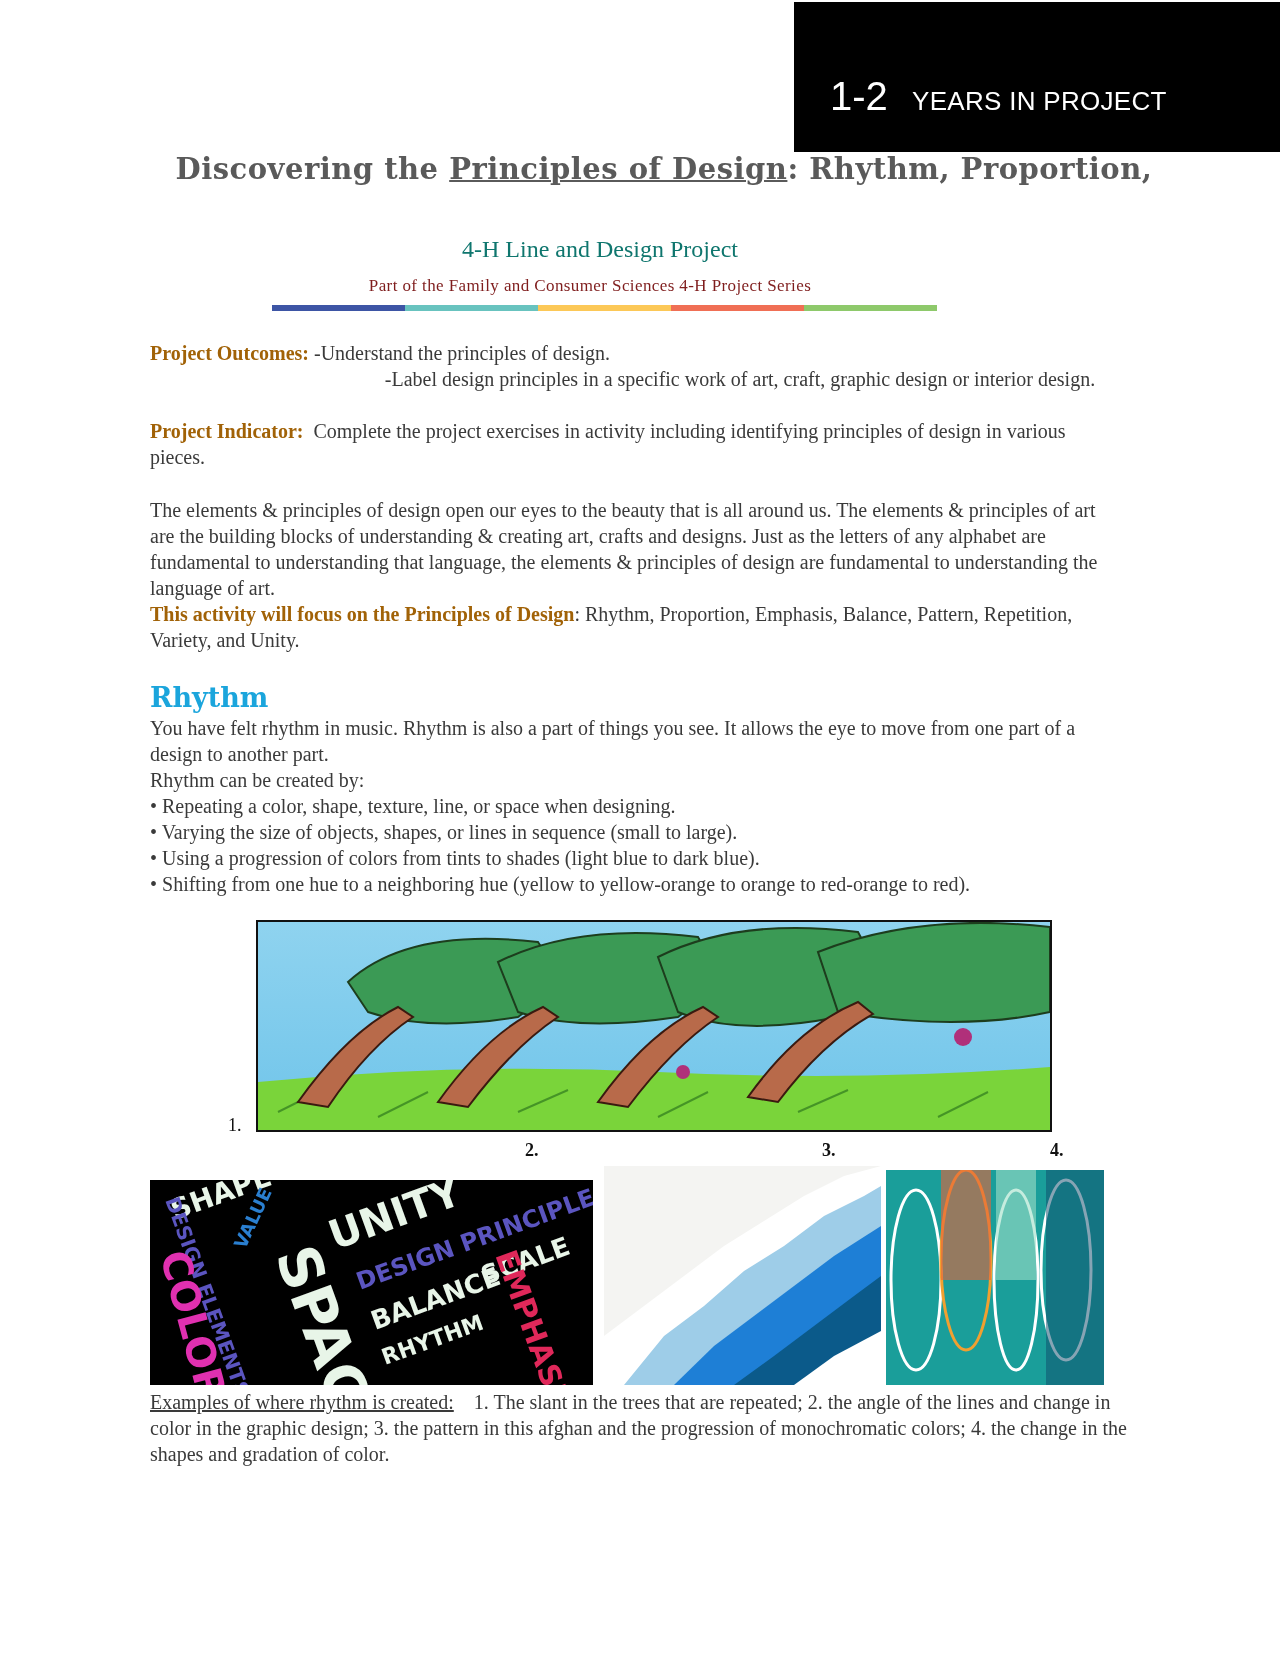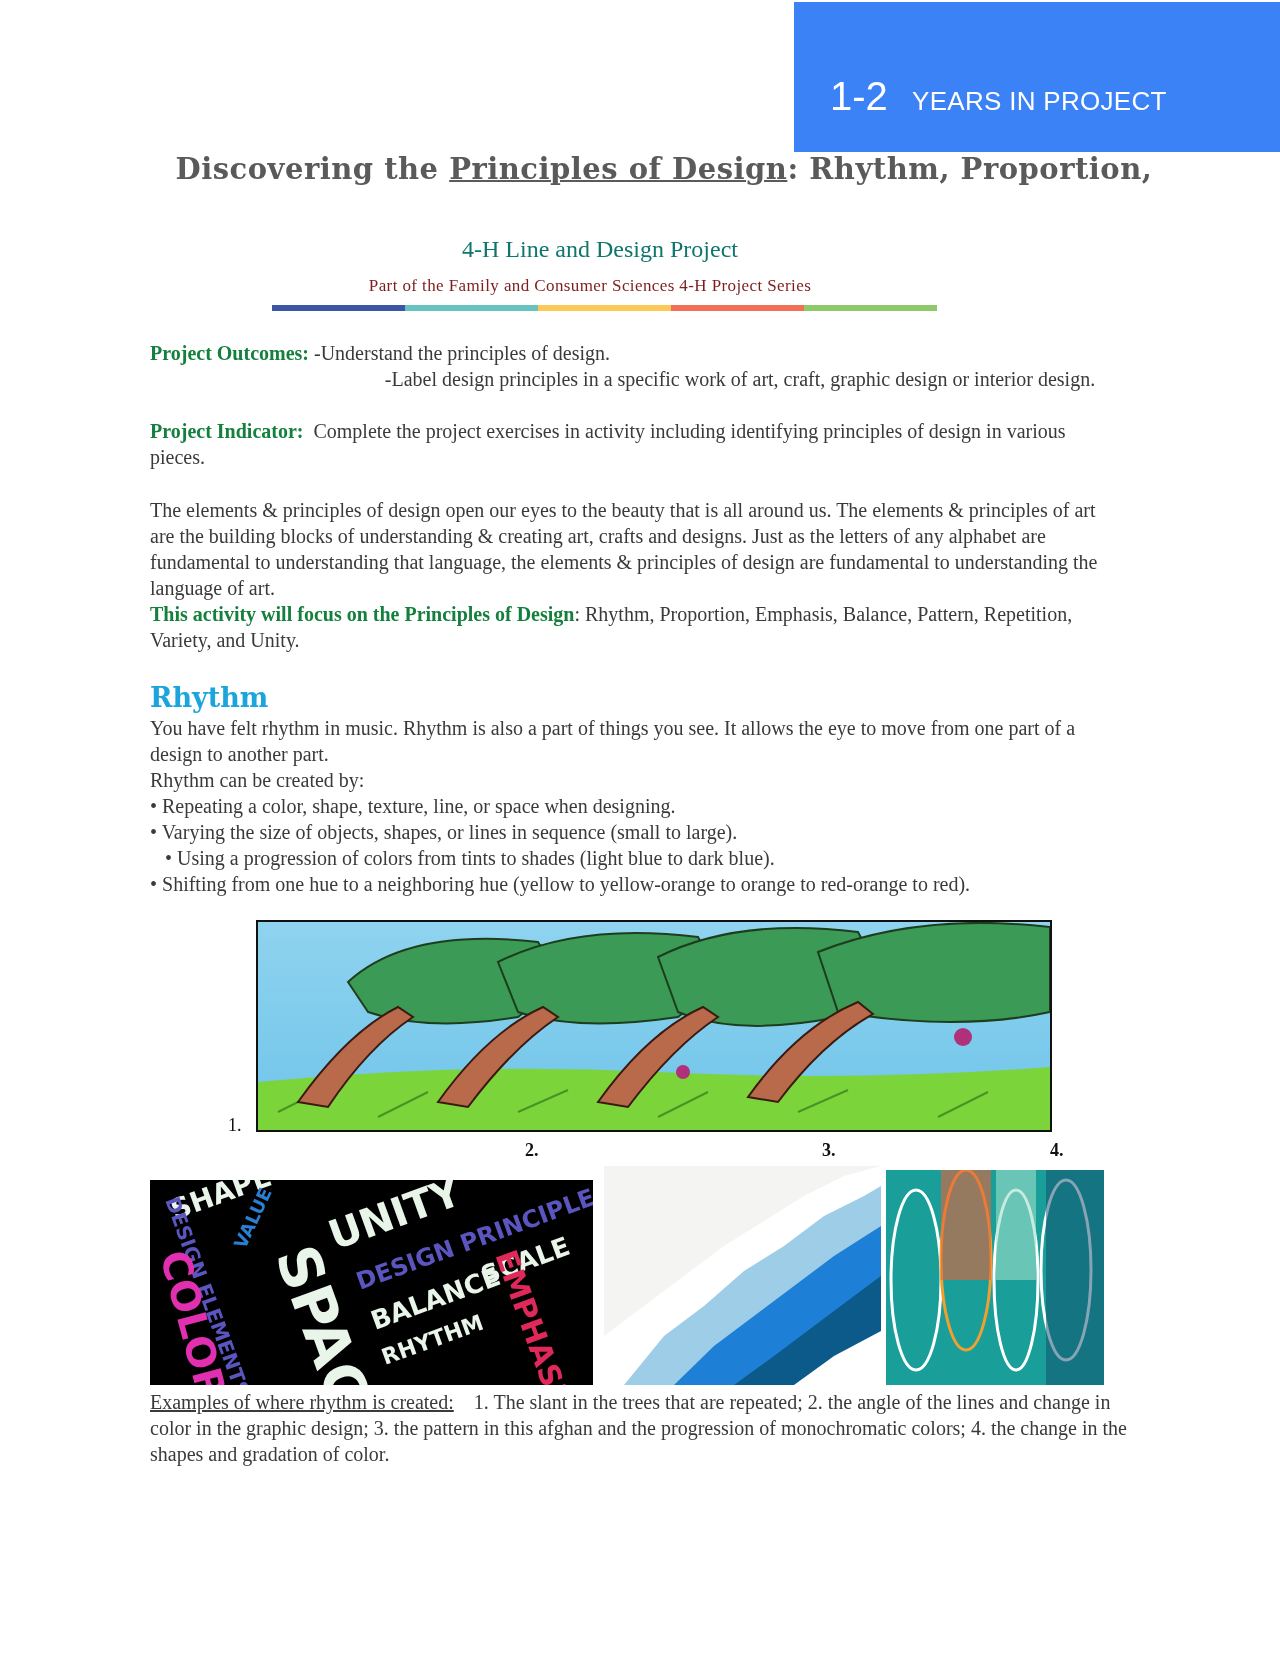--- a/index.html
+++ b/index.html
@@ -1,30 +1,30 @@
 <!DOCTYPE html>
 <html><head>
 <meta charset="utf-8">
 <style>
   html, body { margin:0; padding:0; background:#ffffff; }
   body { width:1280px; height:1656px; position:relative; overflow:hidden;
          font-family:"Liberation Serif","DejaVu Serif",serif; color:#333; }
-  .badge { position:absolute; left:794px; top:2px; width:486px; height:150px; background:#3b82f6;
+  .badge { position:absolute; left:794px; top:2px; width:486px; height:150px; background:#000000;
            color:#fff; font-family:"Liberation Sans","DejaVu Sans",sans-serif; }
   .badge .num { position:absolute; left:36px; top:72px; font-size:40px; }
   .badge .txt { position:absolute; left:118px; top:84px; font-size:26px; letter-spacing:0.3px; }
   .title { position:absolute; left:164px; width:1000px; text-align:center; top:150px;
            font-family:"DejaVu Serif",serif; font-weight:bold; font-size:29px; line-height:38px; color:#5a5a5a; letter-spacing:0.5px; }
   .title u { text-decoration:underline; text-decoration-thickness:2px; }
   .subtitle { position:absolute; left:250px; width:700px; text-align:center; top:236px; font-size:24px; color:#0f766e; }
   .series { position:absolute; left:250px; width:680px; text-align:center; top:276px; font-size:17px; color:#7f1d1d; letter-spacing:0.4px; }
   .bar { position:absolute; left:272px; top:305px; height:6px; width:665px; display:flex; }
   .bar div { flex:1; height:6px; }
   .text { position:absolute; left:150px; width:980px; font-size:20px; line-height:26px; color:#3a3a3a; }
-  .text b { color:#15803d; }
+  .text b { color:#a16207; }
   .h-rhythm { position:absolute; left:150px; top:682px; font-size:27px; color:#1ba5dc; font-weight:bold; font-family:"DejaVu Serif",serif; }
   .fig-label { position:absolute; font-size:18px; color:#111; }
   .fig-label.b { font-weight:bold; }
   .img { position:absolute; overflow:hidden; }
   .caption u { text-decoration:underline; }
 </style>
 </head>
 <body>
 
 <div class="badge">
@@ -57,21 +57,21 @@
 <div class="text" style="top:497px; width:970px;">The elements &amp; principles of design open our eyes to the beauty that is all around us. The elements &amp; principles of art are the building blocks of understanding &amp; creating art, crafts and designs. Just as the letters of any alphabet are fundamental to understanding that language, the elements &amp; principles of design are fundamental to understanding the language of art.</div>
 <div class="text" style="top:601px; width:930px;">
   <b>This activity will focus on the Principles of Design</b><span>: Rhythm, Proportion, Emphasis, Balance, Pattern, Repetition, Variety, and Unity.</span>
 </div>
 
 <div class="h-rhythm">Rhythm</div>
 <div class="text" style="top:715px; width:960px;">You have felt rhythm in music. Rhythm is also a part of things you see. It allows the eye to move from one part of a design to another part.</div>
 <div class="text" style="top:767px;">Rhythm can be created by:</div>
 <div class="text" style="top:793px;">• Repeating a color, shape, texture, line, or space when designing.</div>
 <div class="text" style="top:819px;">• Varying the size of objects, shapes, or lines in sequence (small to large).</div>
-<div class="text" style="top:845px;margin-left:15px;">• Using a progression of colors from tints to shades (light blue to dark blue).</div>
+<div class="text" style="top:845px;">• Using a progression of colors from tints to shades (light blue to dark blue).</div>
 <div class="text" style="top:871px;">• Shifting from one hue to a neighboring hue (yellow to yellow-orange to orange to red-orange to red).</div>
 
 <div class="fig-label" style="left:228px; top:1115px;">1.</div>
 <div class="img" style="left:256px; top:920px; width:792px; height:208px; border:2px solid #111; background:linear-gradient(#8fd3ef,#6fc4ea);">
   <svg width="792" height="208" viewBox="0 0 792 208">
     <path d="M0 160 Q200 140 400 150 T792 145 L792 208 L0 208 Z" fill="#7ad43a"></path>
     <g stroke="#2f7a1e" stroke-width="2" opacity="0.7">
       <line x1="20" y1="190" x2="60" y2="170"></line>
         <line x1="120" y1="195" x2="170" y2="170"></line>
         <line x1="260" y1="190" x2="310" y2="168"></line>

